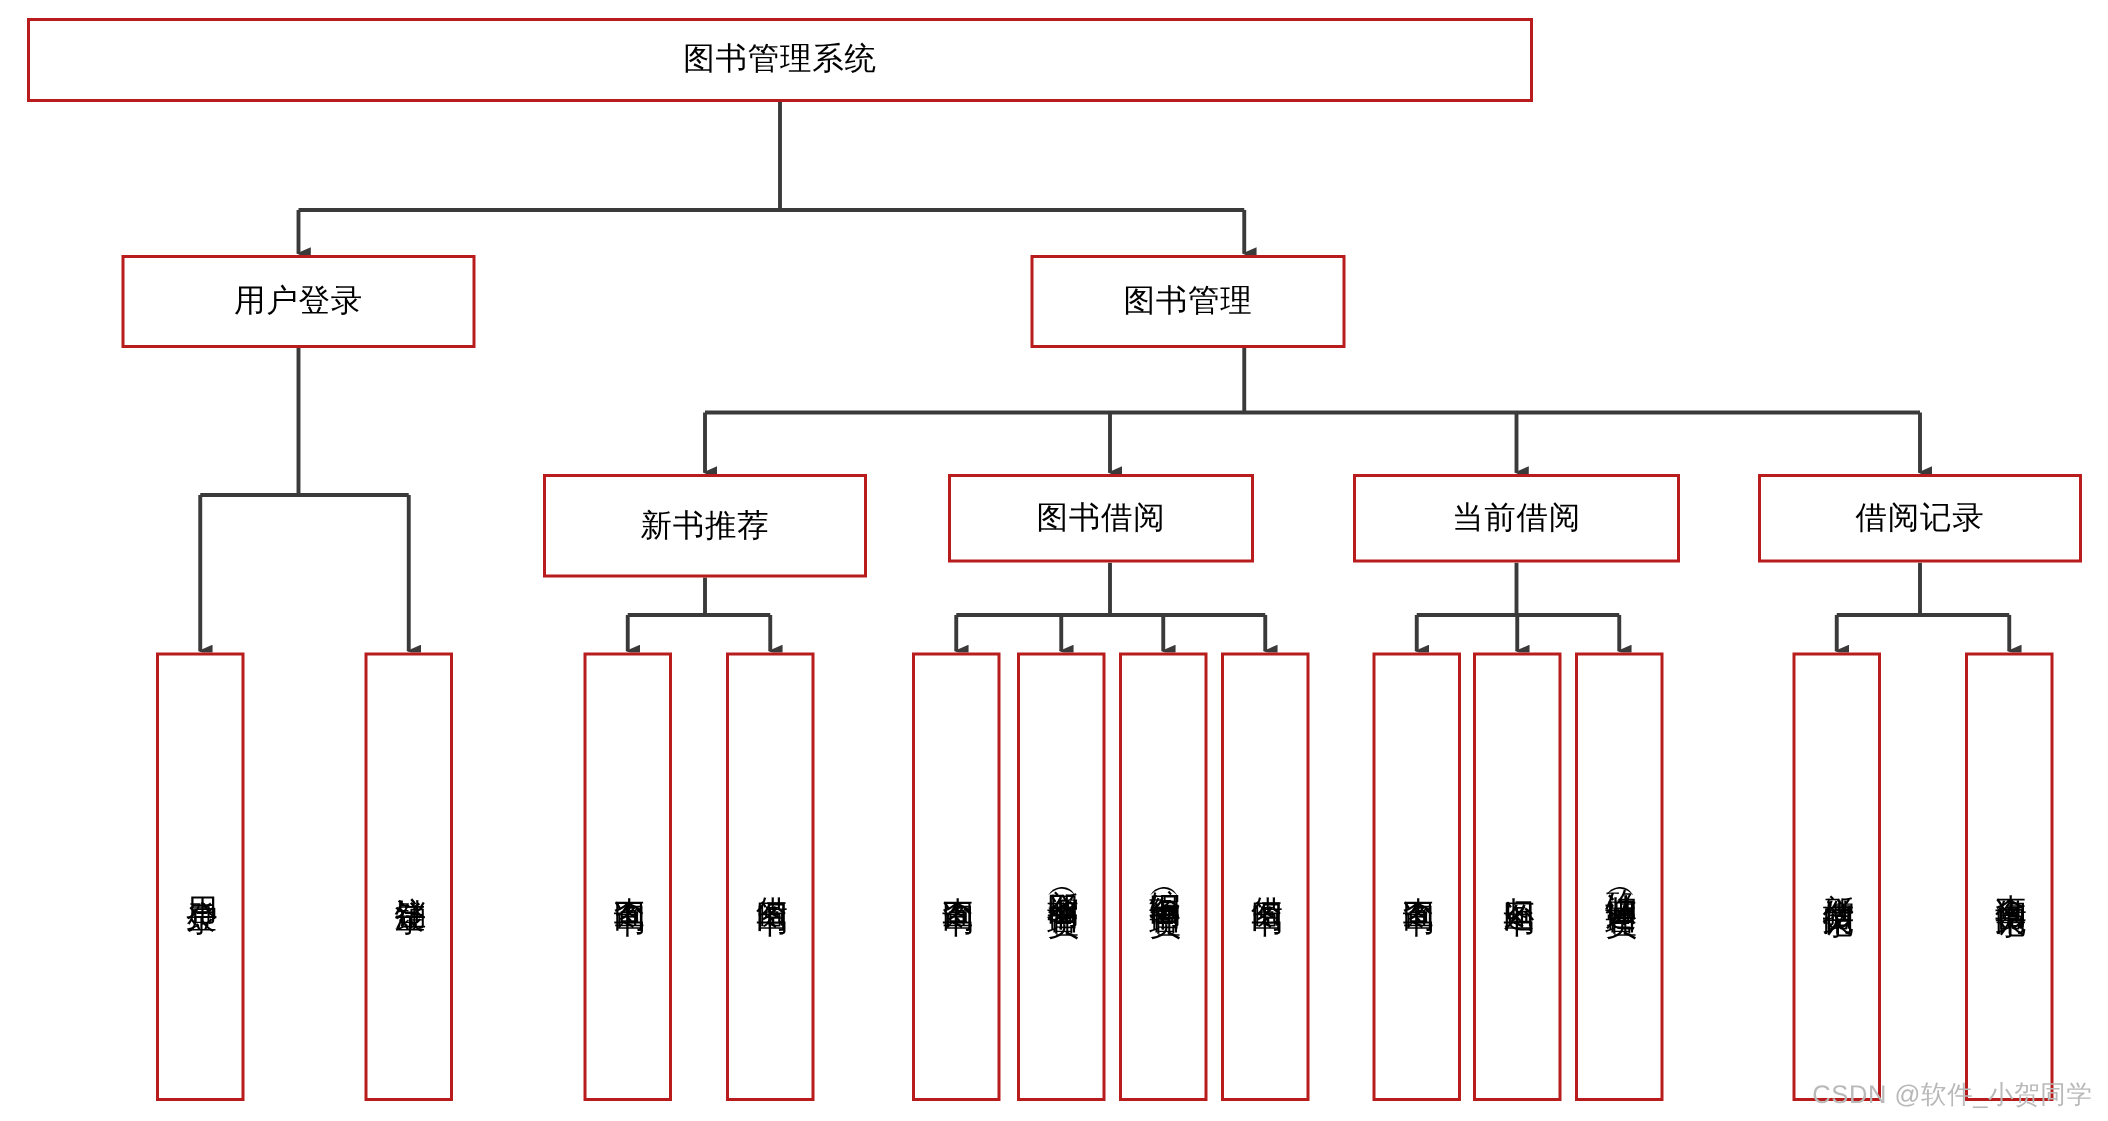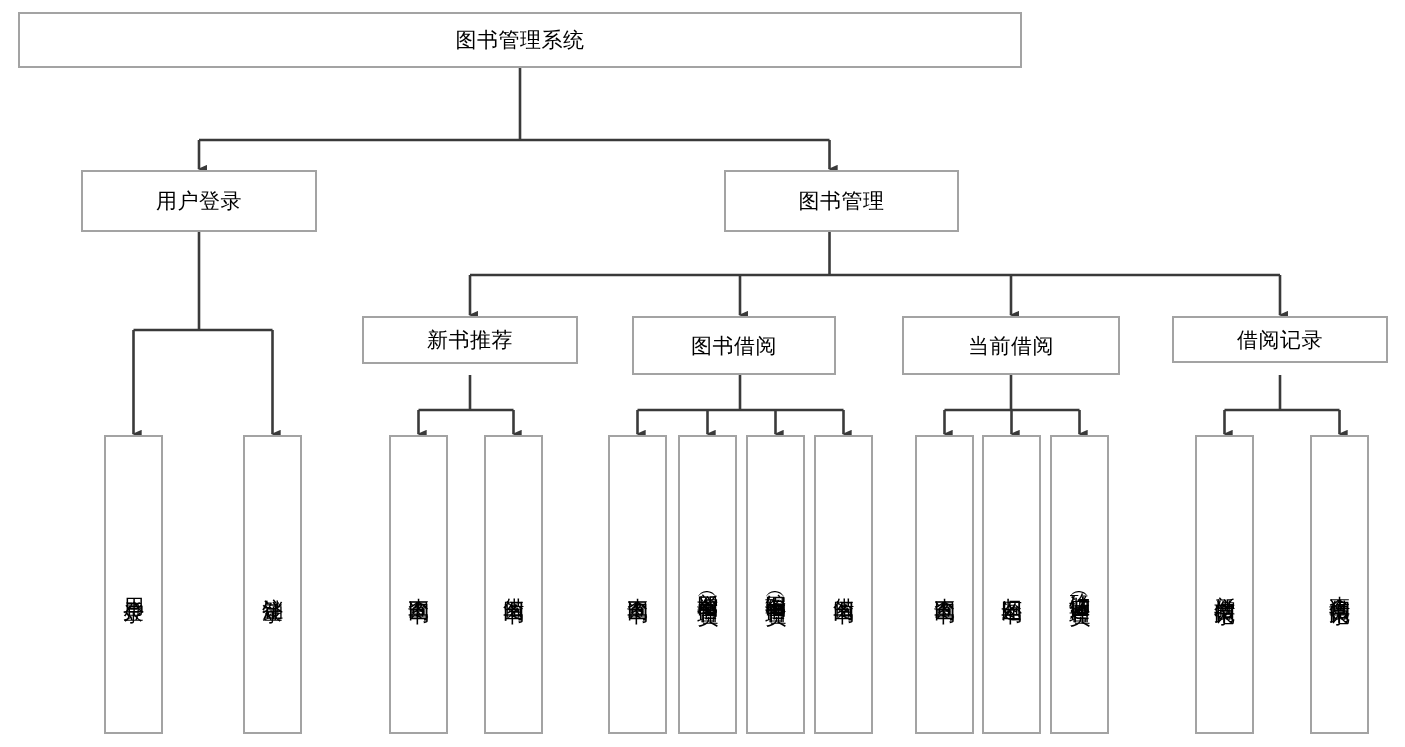--- a/index.html
+++ b/index.html
@@ -20,21 +20,21 @@
   #wires {
     position: absolute;
     left: 0;
     top: 0;
     width: 1405px;
     height: 747px;
   }
   .node {
     position: absolute;
     box-sizing: border-box;
-    border: 2px solid #a3a3a3;
+    border: 2px solid #b91c1c;
     background: #ffffff;
     color: #000000;
     display: flex;
     align-items: center;
     justify-content: center;
     text-align: center;
   }
   .node.horizontal {
     font-size: 21px;
     line-height: 1.2;
@@ -111,33 +111,33 @@
         <path d="M1339.5,410 L1339.5,434" marker-end="url(#arrowhead)"></path>
       </g>
   </svg>
   <div id="nodes-layer">
       <div class="node horizontal" style="left: 18px; top: 12px; width: 1004px; height: 56px;">
         <span class="node-label">图书管理系统</span>
       </div>
       <div class="node horizontal" style="left: 81px; top: 170px; width: 236px; height: 62px;">
         <span class="node-label">用户登录</span>
       </div>
-      <div class="node horizontal" style="left: 724px; top: 170px; width: 235px; height: 62px;">
+      <div class="node horizontal" style="left: 687px; top: 170px; width: 210px; height: 62px;">
         <span class="node-label">图书管理</span>
       </div>
-      <div class="node horizontal" style="left: 362px; top: 316px; width: 216px; height: 48px; align-items: center;">
+      <div class="node horizontal" style="left: 362px; top: 316px; width: 216px; height: 69px; align-items: center;">
         <span class="node-label">新书推荐</span>
       </div>
       <div class="node horizontal" style="left: 632px; top: 316px; width: 204px; height: 59px;">
         <span class="node-label">图书借阅</span>
       </div>
       <div class="node horizontal" style="left: 902px; top: 316px; width: 218px; height: 59px; text-align: center;">
         <span class="node-label">当前借阅</span>
       </div>
-      <div class="node horizontal" style="left: 1172px; top: 316px; width: 216px; height: 47px;">
+      <div class="node horizontal" style="left: 1172px; top: 316px; width: 216px; height: 59px;">
         <span class="node-label">借阅记录</span>
       </div>
       <div class="node vertical" style="left: 104px; top: 435px; width: 59px; height: 299px;">
         <span class="node-label">用户登录</span>
       </div>
       <div class="node vertical" style="left: 243px; top: 435px; width: 59px; height: 299px;">
         <span class="node-label">注销登录</span>
       </div>
       <div class="node vertical" style="left: 389px; top: 435px; width: 59px; height: 299px;">
         <span class="node-label">查询图书</span>
@@ -166,13 +166,14 @@
       <div class="node vertical" style="left: 1050px; top: 435px; width: 59px; height: 299px;">
         <span class="node-label">确认归还（管理员）</span>
       </div>
       <div class="node vertical" style="left: 1195px; top: 435px; width: 59px; height: 299px;">
         <span class="node-label">新增借阅记录</span>
       </div>
       <div class="node vertical" style="left: 1310px; top: 435px; width: 59px; height: 299px;">
         <span class="node-label">查询借阅记录</span>
       </div>
     </div>
+  <div id="watermark">CSDN @软件_小贺同学</div>
 </div>
 
 </body></html>

